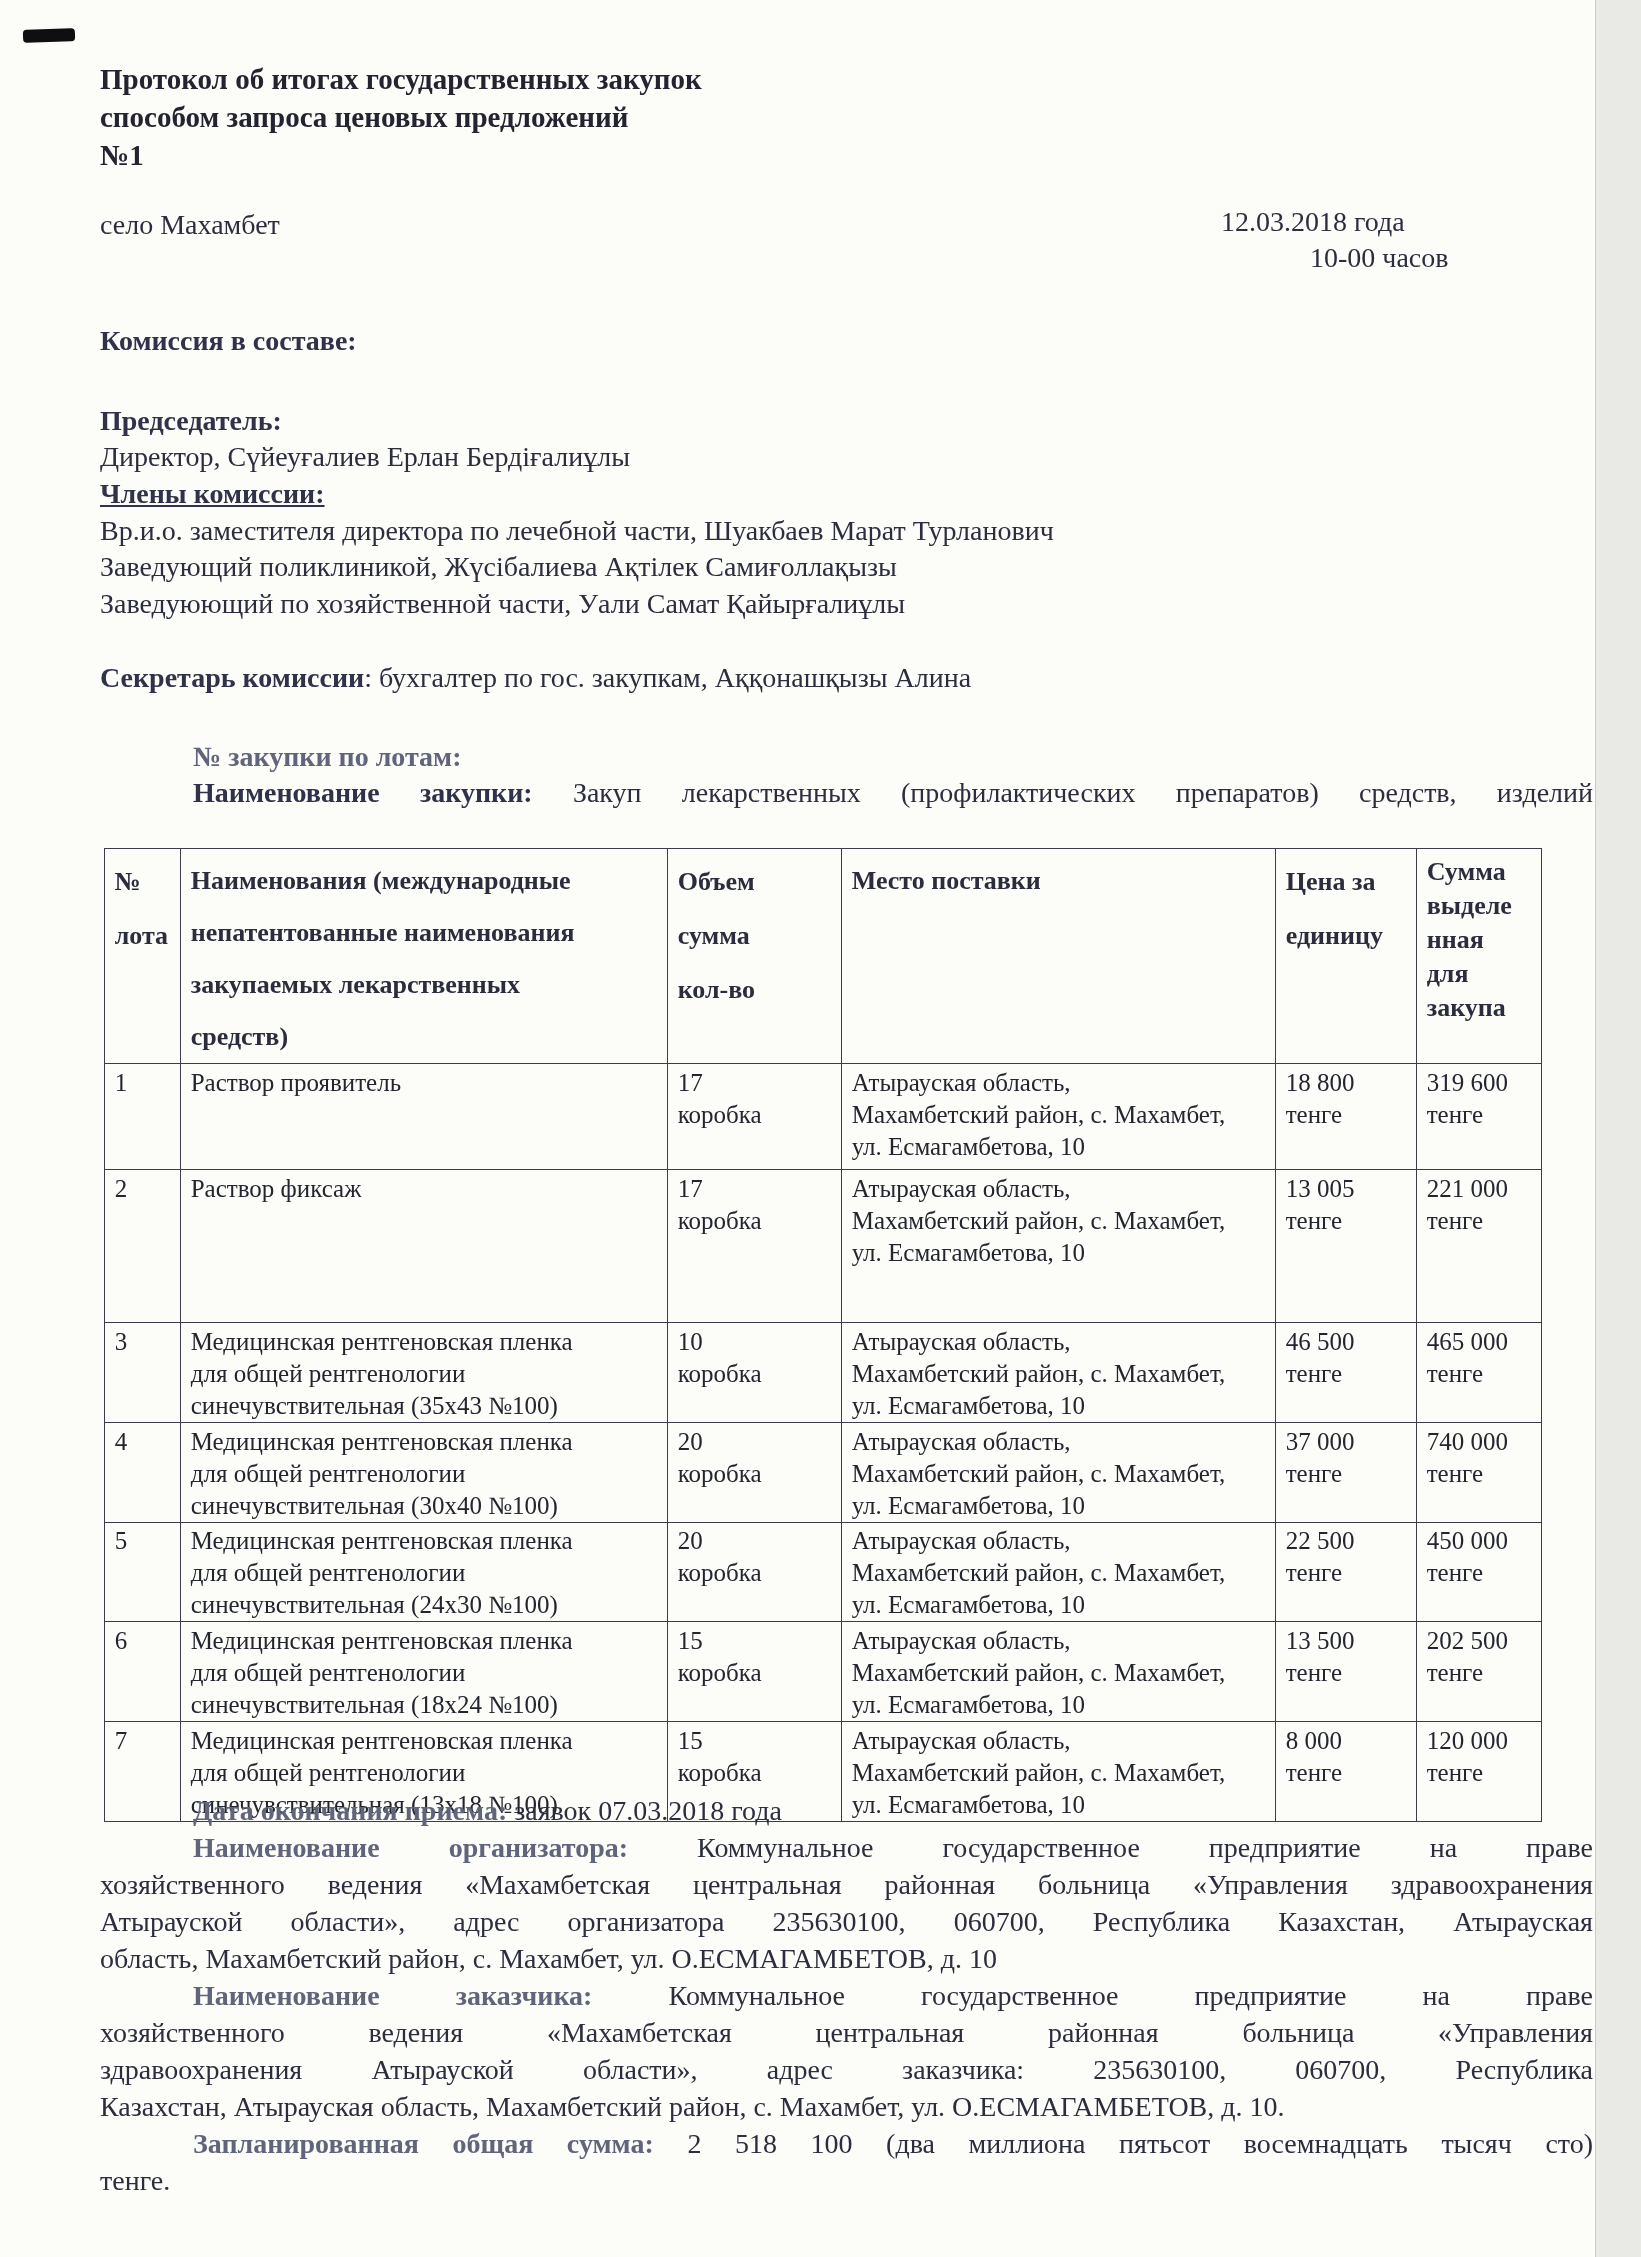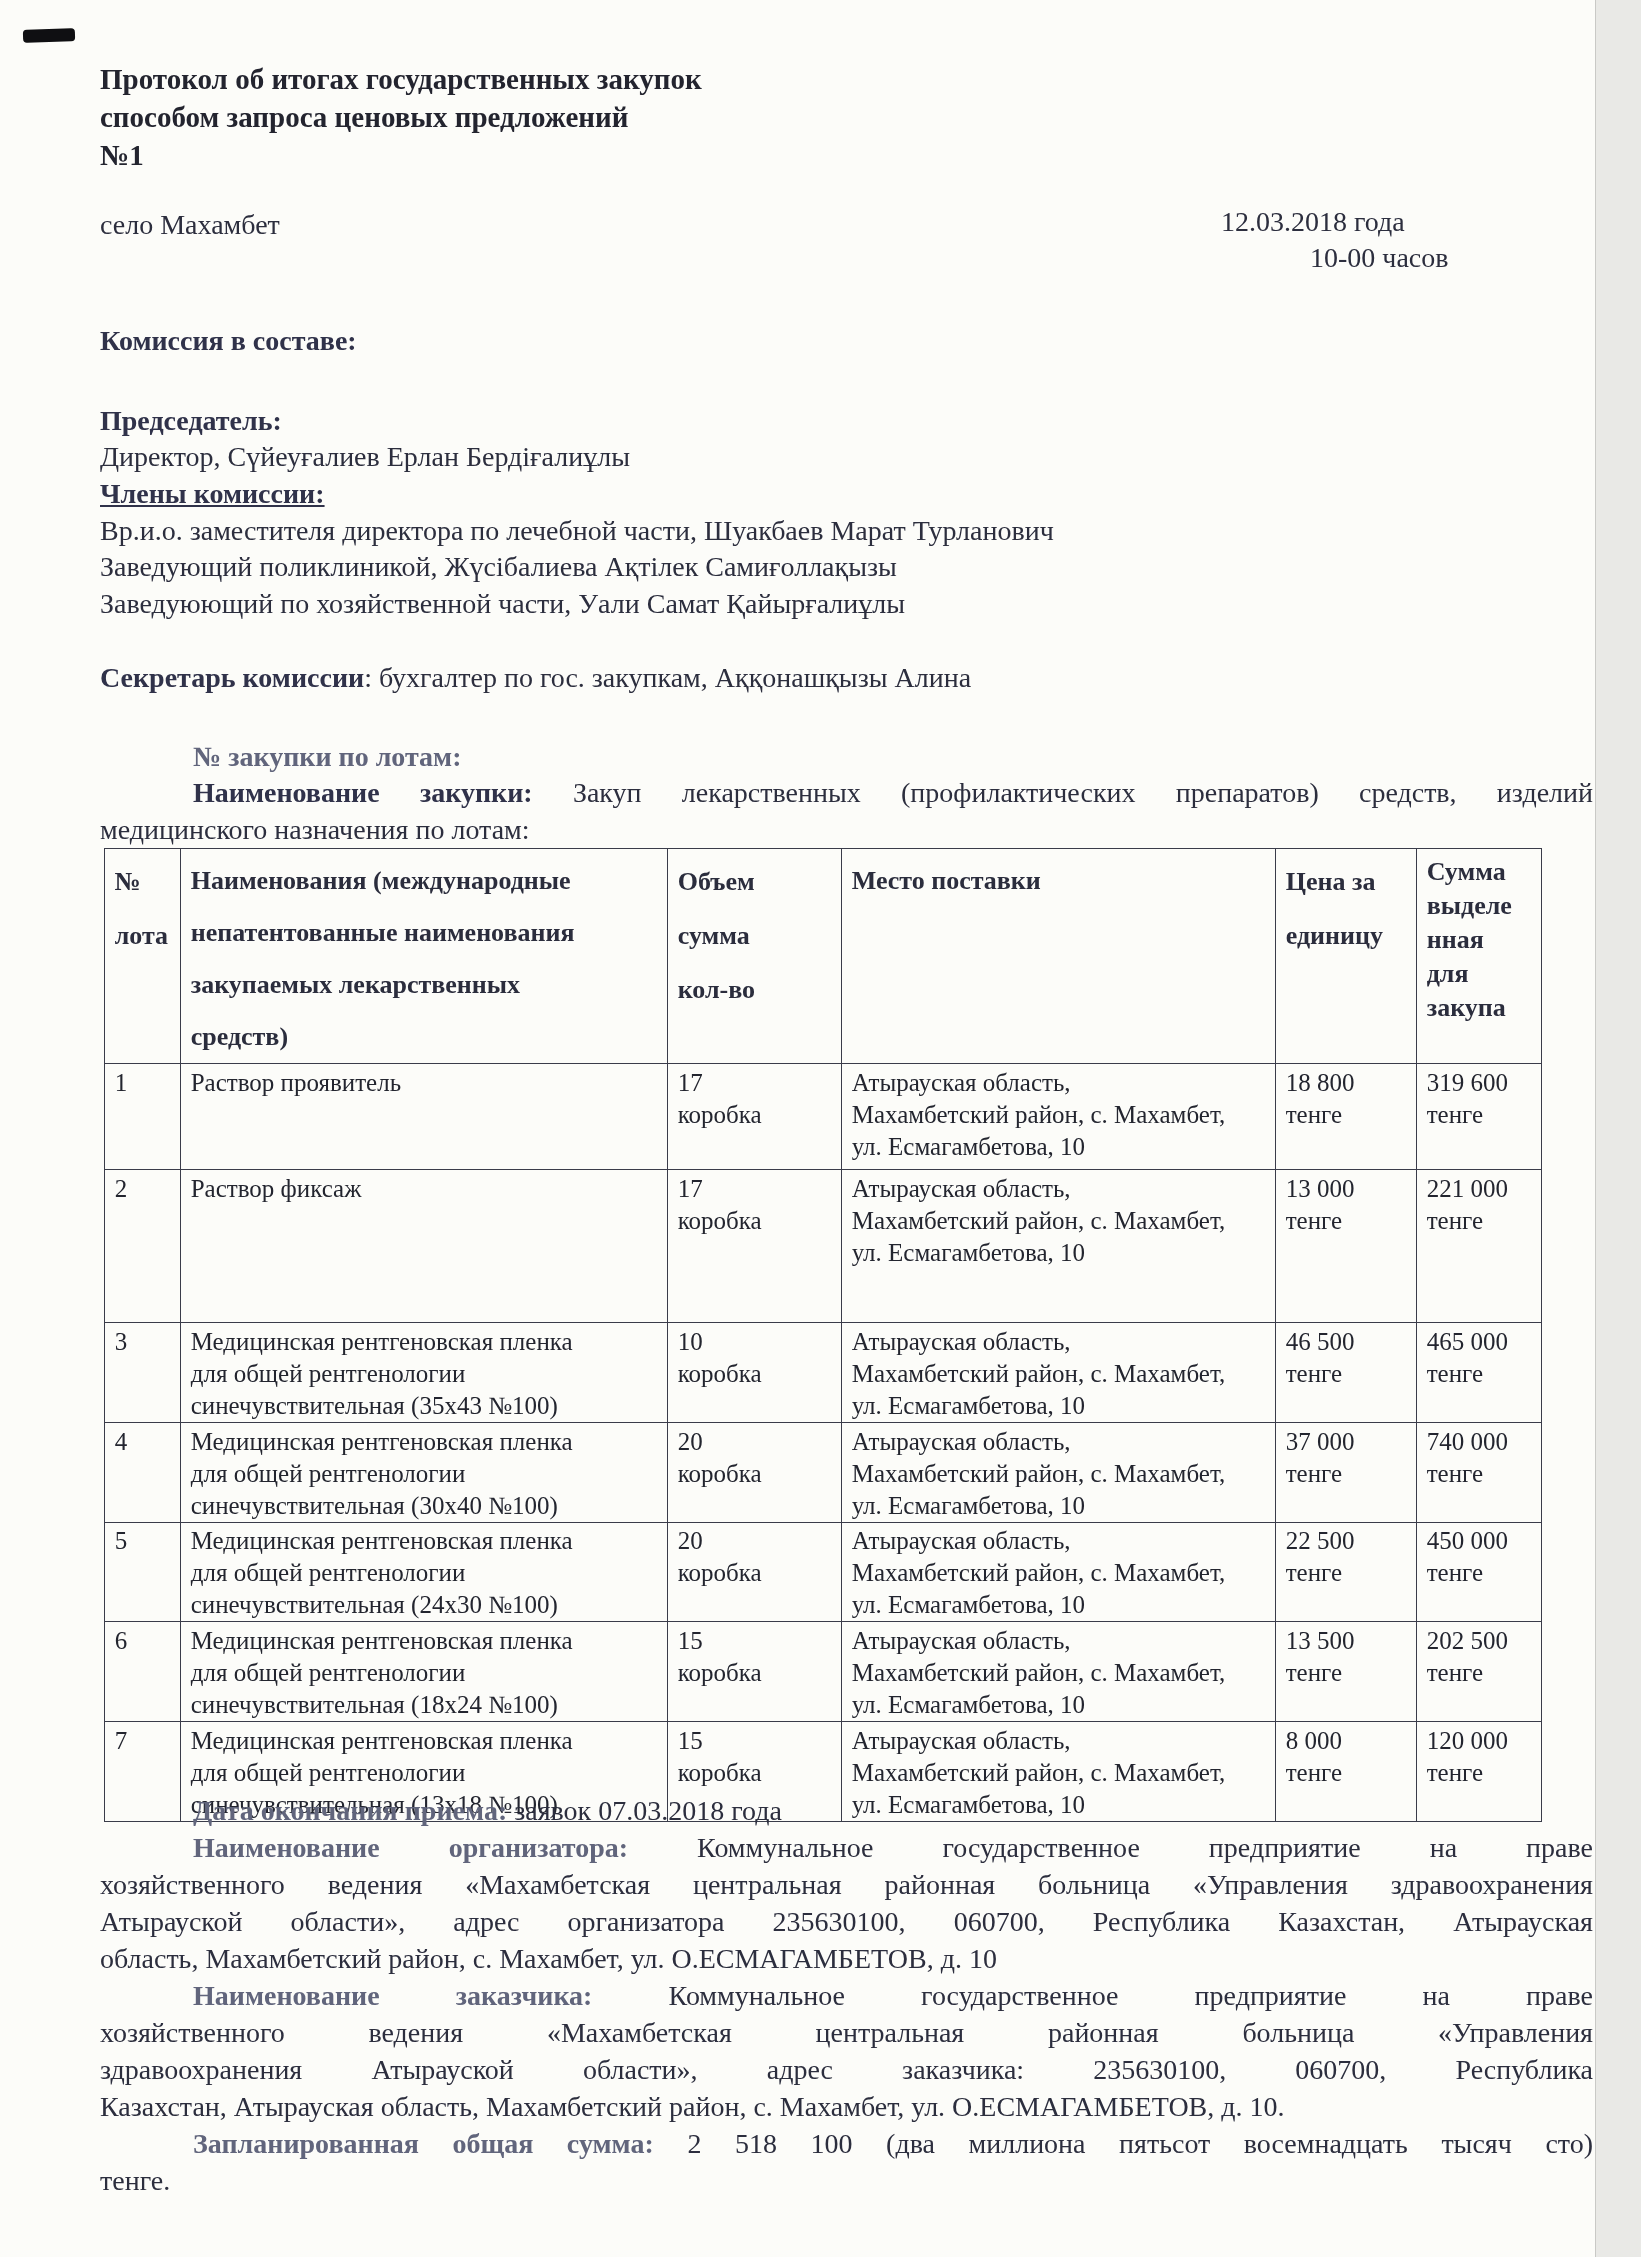--- a/index.html
+++ b/index.html
@@ -75,21 +75,20 @@
   <div class="abs line" style="left:100px;top:548px;">Заведующий поликлиникой, Жүсібалиева Ақтілек Самиғоллақызы</div>
   <div class="abs line" style="left:100px;top:585px;">Заведуюющий по хозяйственной части, Уали Самат Қайырғалиұлы</div>
   <div class="abs line" style="left:100px;top:659px;">
     <span class="b">Секретарь комиссии</span><span>: бухгалтер по гос. закупкам, Аққонашқызы Алина</span>
   </div>
 
   <div class="abs line bf" style="left:193px;top:738px;">№ закупки по лотам:</div>
   <div class="abs wrapline jl ind" style="left:100px;top:774px;width:1493px;">
     <span class="b">Наименование закупки:</span><span> Закуп лекарственных (профилактических препаратов) средств, изделий</span>
   </div>
-  <div class="abs line" style="left:100px;top:811px;">медицинского назначения по лотам:</div>
 
   <table class="lots abs" style="left:104px;top:848px;">
     <colgroup>
       <col style="width:76px">
         <col style="width:487px">
         <col style="width:174px">
       <col style="width:434px">
         <col style="width:141px">
         <col style="width:125px">
     </colgroup>
@@ -127,21 +126,21 @@
 тенге</td>
       </tr>
       <tr class="r2">
         <td class="c-num">2</td>
         <td class="td-faded">Раствор фиксаж</td>
         <td class="c-vol">17
 коробка</td>
         <td>Атырауская область,
 Махамбетский район, с. Махамбет,
 ул. Есмагамбетова, 10</td>
-        <td class="c-price">13 000
+        <td class="c-price">13 005
 тенге</td>
         <td class="c-sum">221 000
 тенге</td>
       </tr>
       <tr class="rr">
         <td class="c-num">3</td>
         <td class="td-semi">Медицинская рентгеновская пленка
 для общей рентгенологии
 синечувствительная (35х43 №100)</td>
         <td class="c-vol">10

